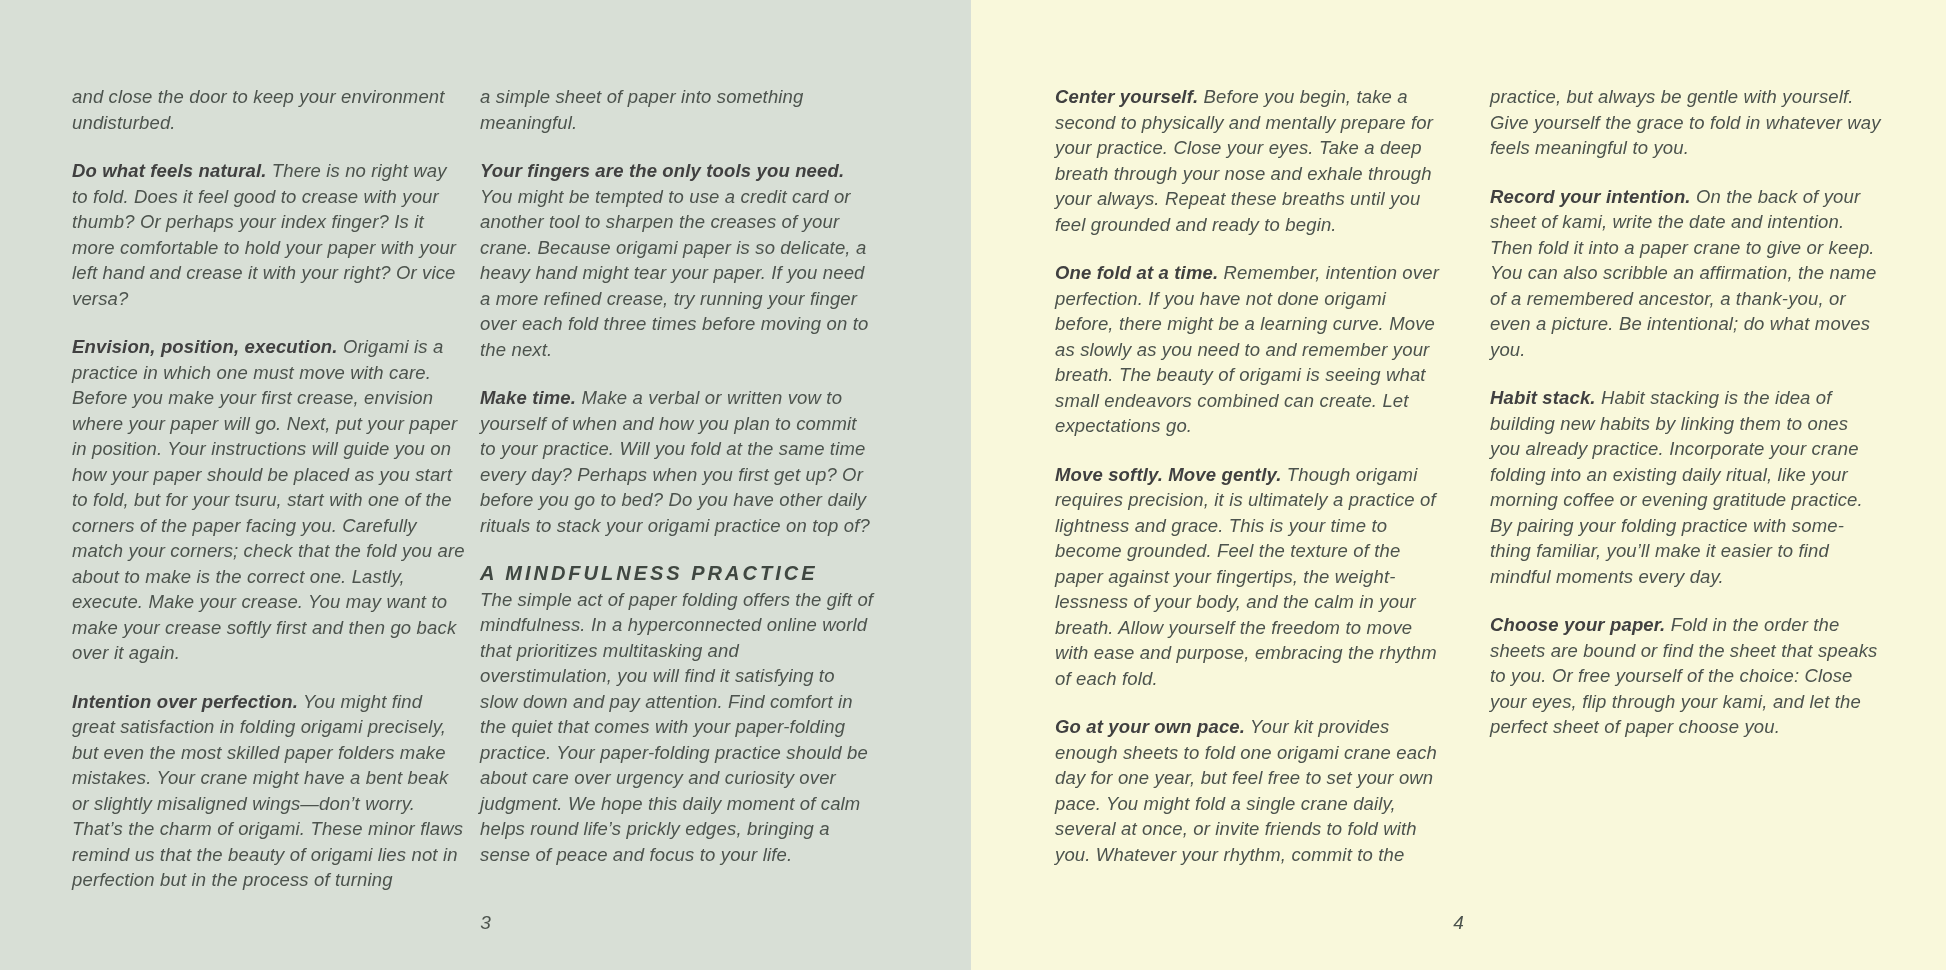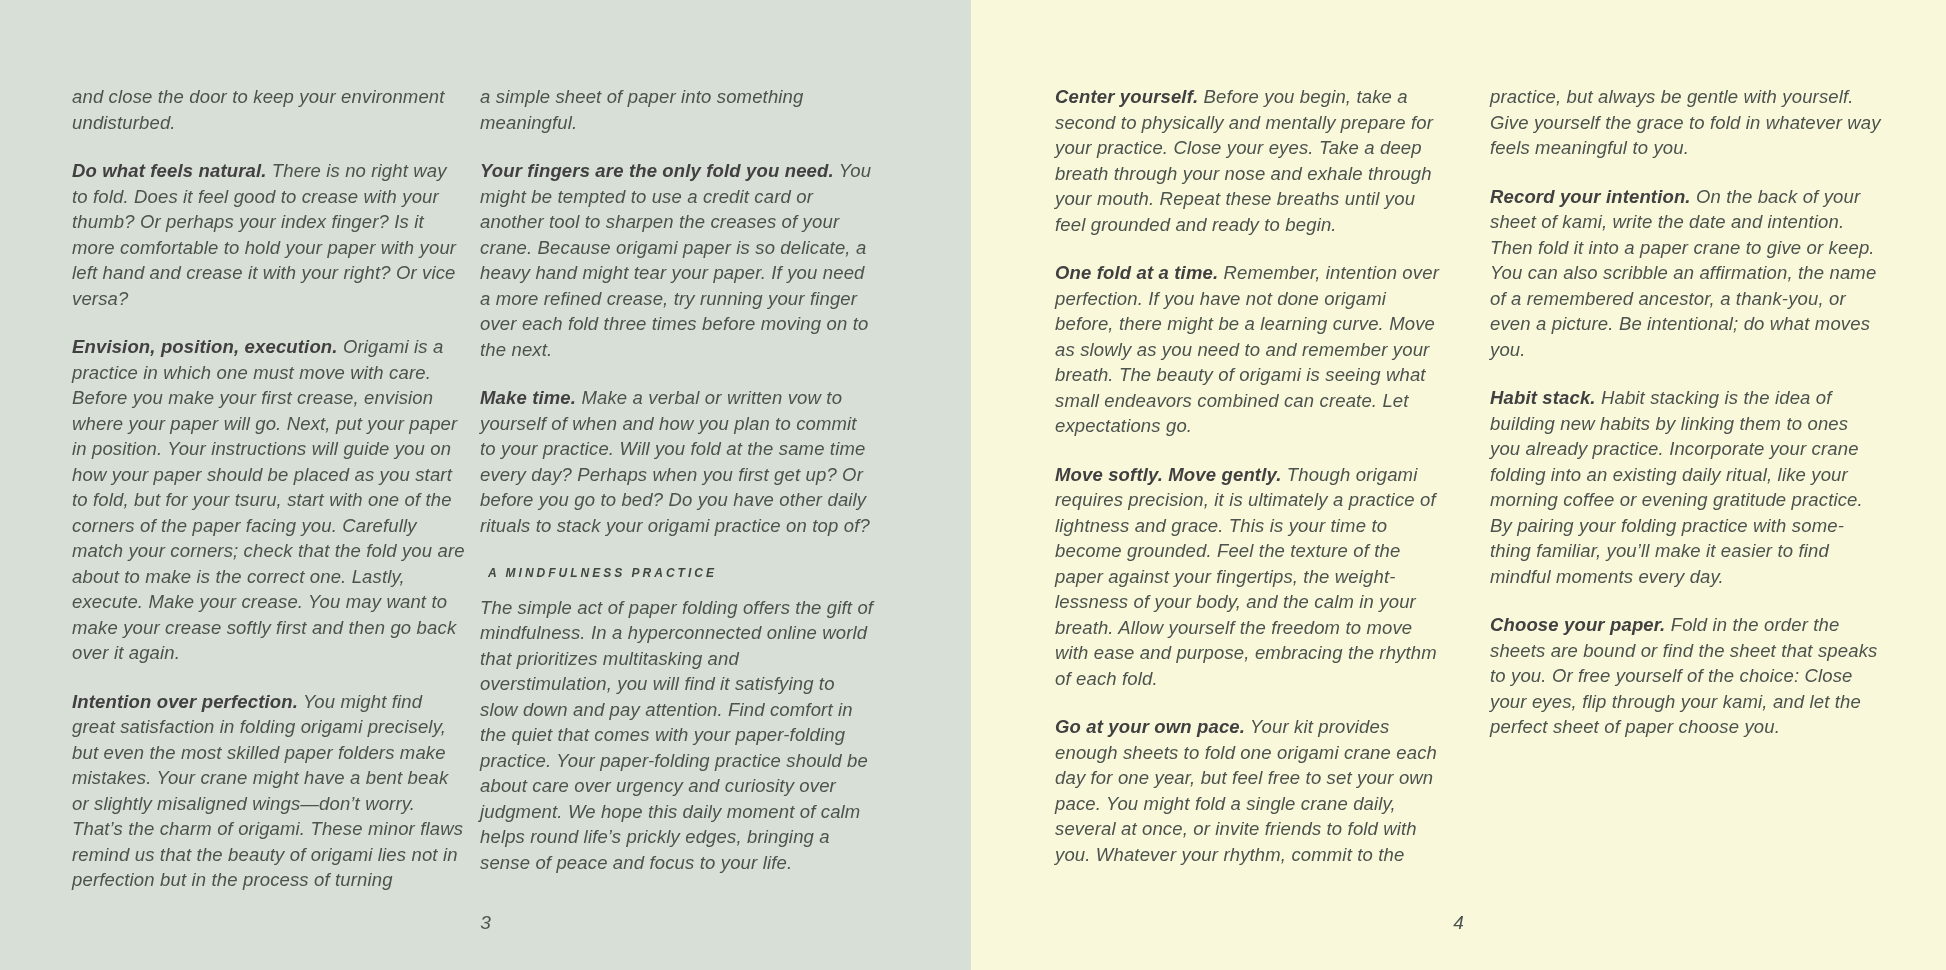--- a/index.html
+++ b/index.html
@@ -10,21 +10,21 @@
   .page-right{left:971px;width:975px;background:#f9f8db;}
   .col{position:absolute;top:84px;width:394px;
        font-size:18.5px;line-height:25.5px;letter-spacing:0.15px;color:#4c534d;}
   .col-1{left:72px;}
   .col-2{left:480px;}
   .page-right .col-1{left:84px;}
   .page-right .col-2{left:519px;width:392px;}
   p.para{margin:0 0 23px 0;}
   p.para:last-child{margin-bottom:0;}
   .lead{font-weight:bold;color:#404040;}
-  h3.heading{margin:8px;font-size:12px;font-weight:bold;letter-spacing:3px;
+  h3.heading{margin:0;font-size:20px;font-weight:bold;letter-spacing:3px;
              line-height:25.5px;color:#3f4741;}
   .page-number{position:absolute;top:912px;left:0;width:100%;
                text-align:center;font-size:19px;color:#4c534d;}
 </style>
 </head>
 <body>
 
 <div class="spread">
 
   <div class="page page-left">
@@ -43,40 +43,40 @@
       <p class="para">
         <strong class="lead">Intention over perfection.</strong>
         <span>You might find great satisfaction in folding origami precisely, but even the most skilled paper folders make mistakes. Your crane might have a bent beak or slightly misaligned wings—don’t worry. That’s the charm of origami. These minor flaws remind us that the beauty of origami lies not in perfection but in the process of turning</span>
       </p>
     </div>
     <div class="col col-2">
       <p class="para">
         <span>a simple sheet of paper into something meaningful.</span>
       </p>
       <p class="para">
-        <strong class="lead">Your fingers are the only fold you need.</strong>
+        <strong class="lead">Your fingers are the only tools you need.</strong>
         <span>You might be tempted to use a credit card or another tool to sharpen the creases of your crane. Because origami paper is so delicate, a heavy hand might tear your paper. If you need a more refined crease, try running your finger over each fold three times before moving on to the next.</span>
       </p>
       <p class="para">
         <strong class="lead">Make time.</strong>
         <span>Make a verbal or written vow to yourself of when and how you plan to commit to your practice. Will you fold at the same time every day? Perhaps when you first get up? Or before you go to bed? Do you have other daily rituals to stack your origami practice on top of?</span>
       </p>
       <h3 class="heading">A MINDFULNESS PRACTICE</h3>
       <p class="para">
         <span>The simple act of paper folding offers the gift of mindfulness. In a hyperconnected online world that prioritizes multitasking and overstimulation, you will find it satisfying to slow down and pay attention. Find comfort in the quiet that comes with your paper-folding practice. Your paper-folding practice should be about care over urgency and curiosity over judgment. We hope this daily moment of calm helps round life’s prickly edges, bringing a sense of peace and focus to your life.</span>
       </p>
     </div>
     <div class="page-number">3</div>
   </div>
 
   <div class="page page-right">
     <div class="col col-1">
       <p class="para">
         <strong class="lead">Center yourself.</strong>
-        <span>Before you begin, take a second to physically and mentally prepare for your practice. Close your eyes. Take a deep breath through your nose and exhale through your mouth. Repeat these breaths until you feel grounded and ready to begin.</span>
+        <span>Before you begin, take a second to physically and mentally prepare for your practice. Close your eyes. Take a deep breath through your nose and exhale through your always. Repeat these breaths until you feel grounded and ready to begin.</span>
       </p>
       <p class="para">
         <strong class="lead">One fold at a time.</strong>
         <span>Remember, intention over perfection. If you have not done origami before, there might be a learning curve. Move as slowly as you need to and remember your breath. The beauty of origami is seeing what small endeavors combined can create. Let expectations go.</span>
       </p>
       <p class="para">
         <strong class="lead">Move softly. Move gently.</strong>
         <span>Though origami requires precision, it is ultimately a practice of lightness and grace. This is your time to become grounded. Feel the texture of the paper against your fingertips, the weight-lessness of your body, and the calm in your breath. Allow yourself the freedom to move with ease and purpose, embracing the rhythm of each fold.</span>
       </p>
       <p class="para">

